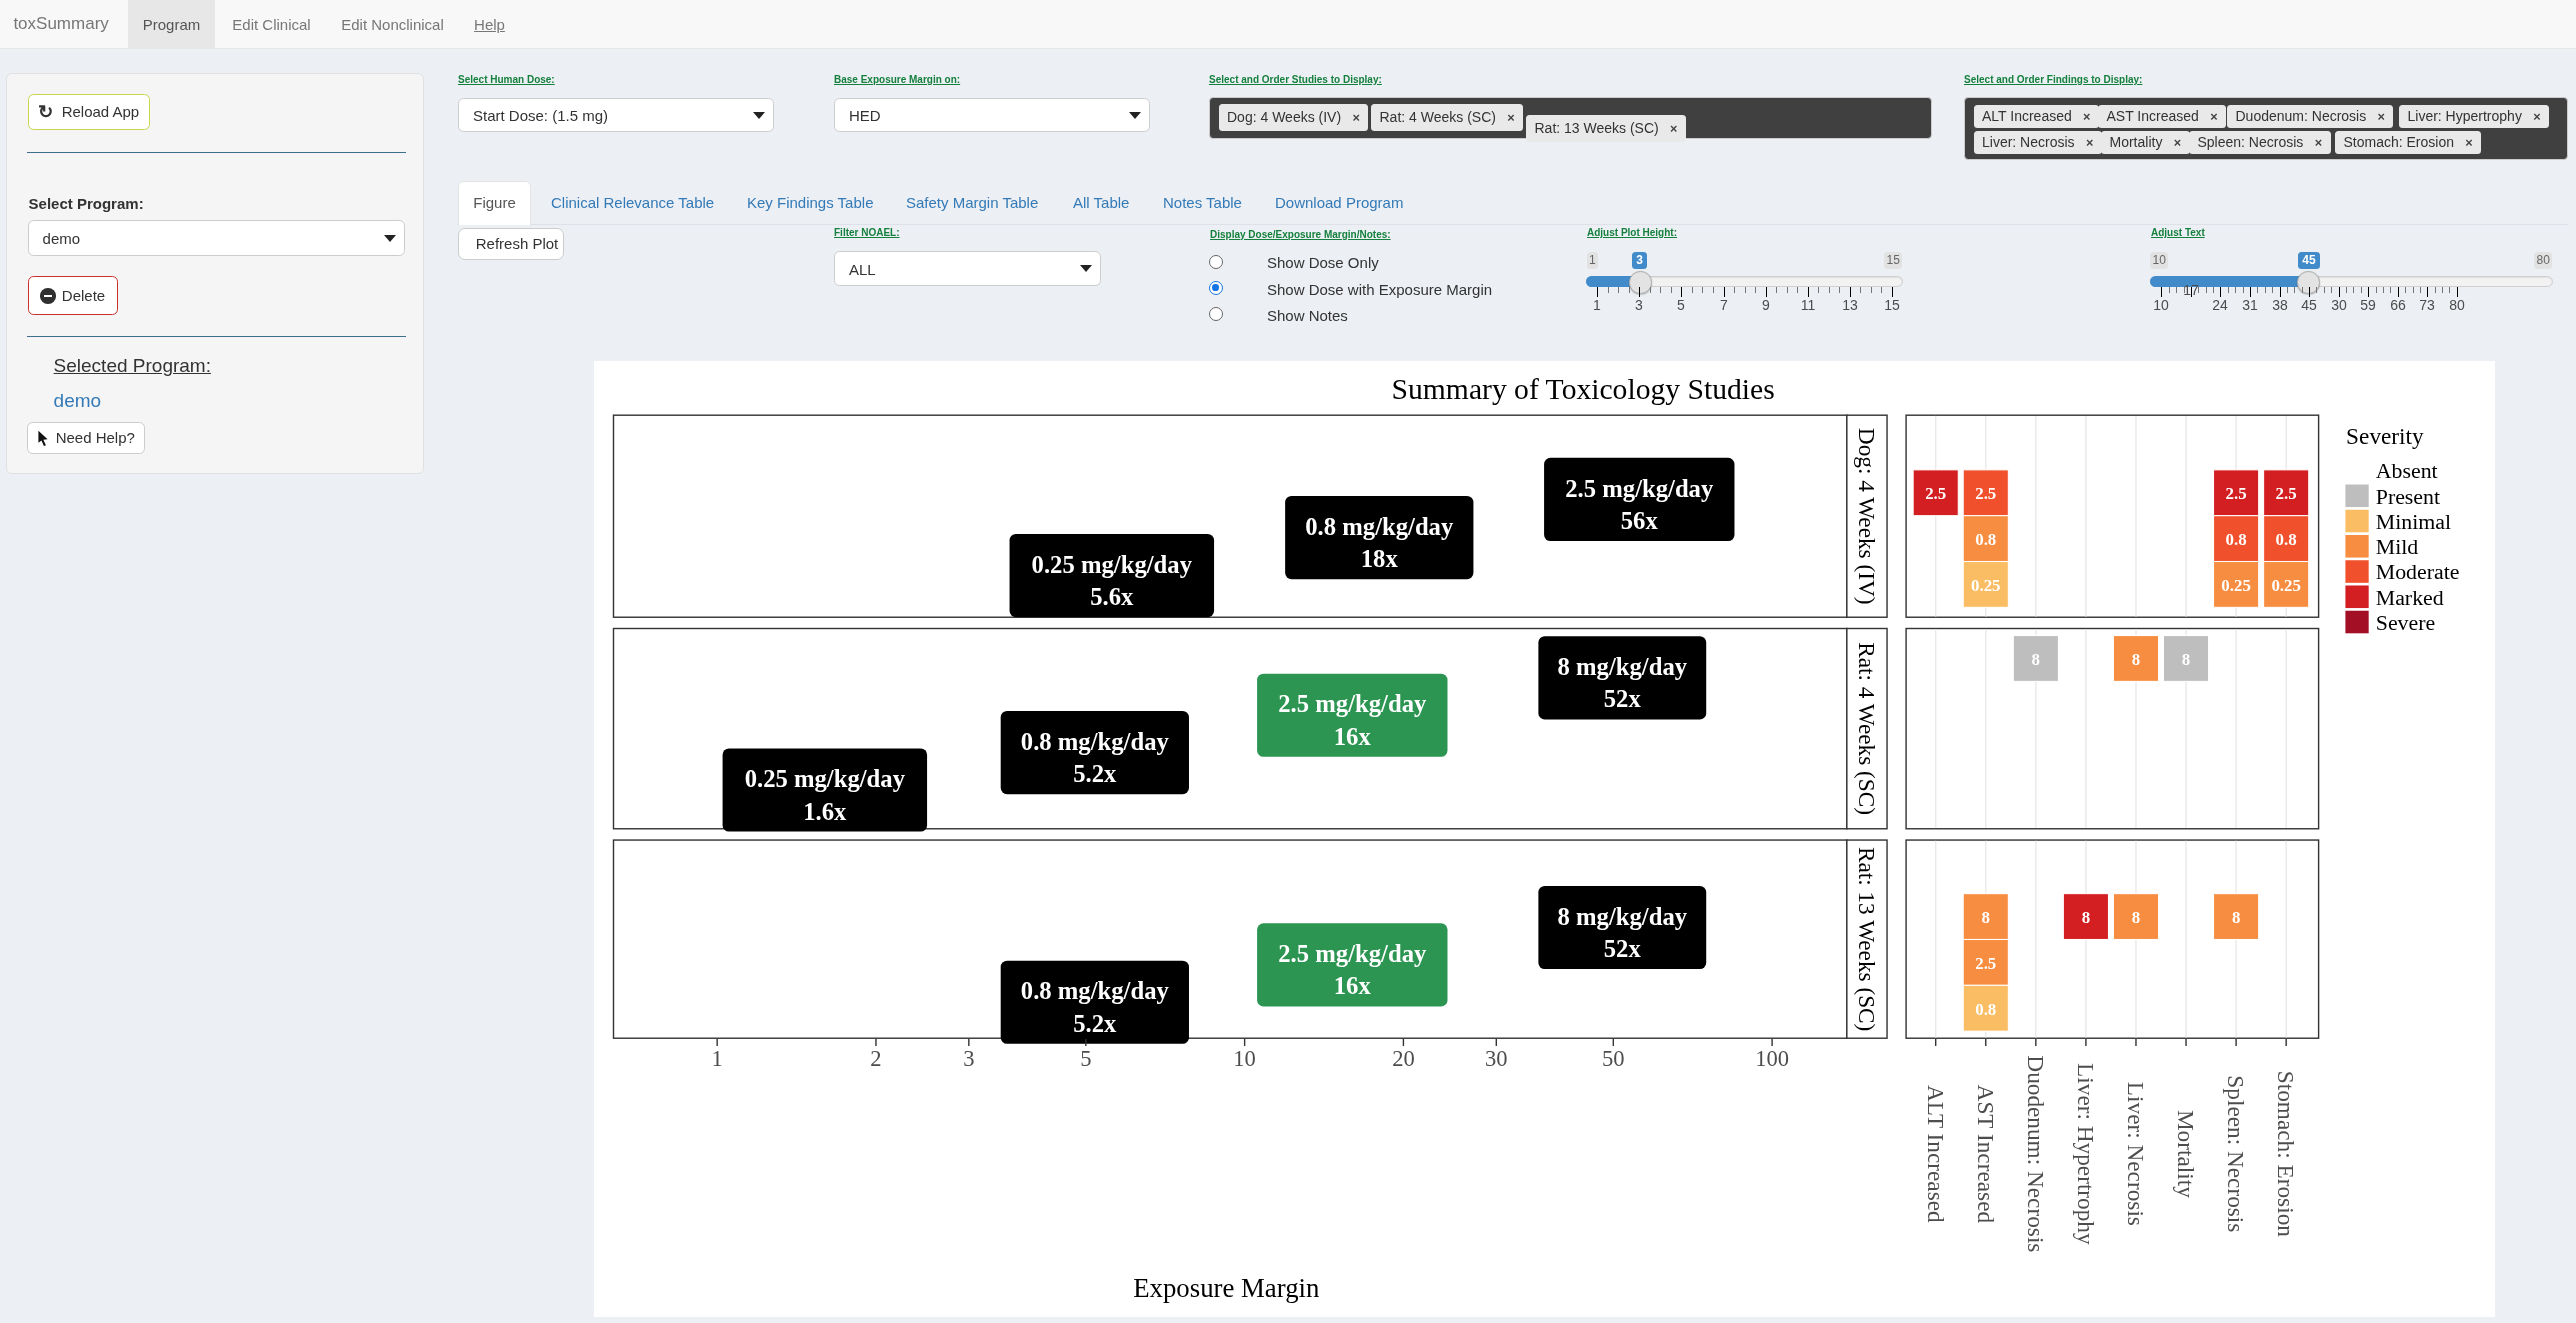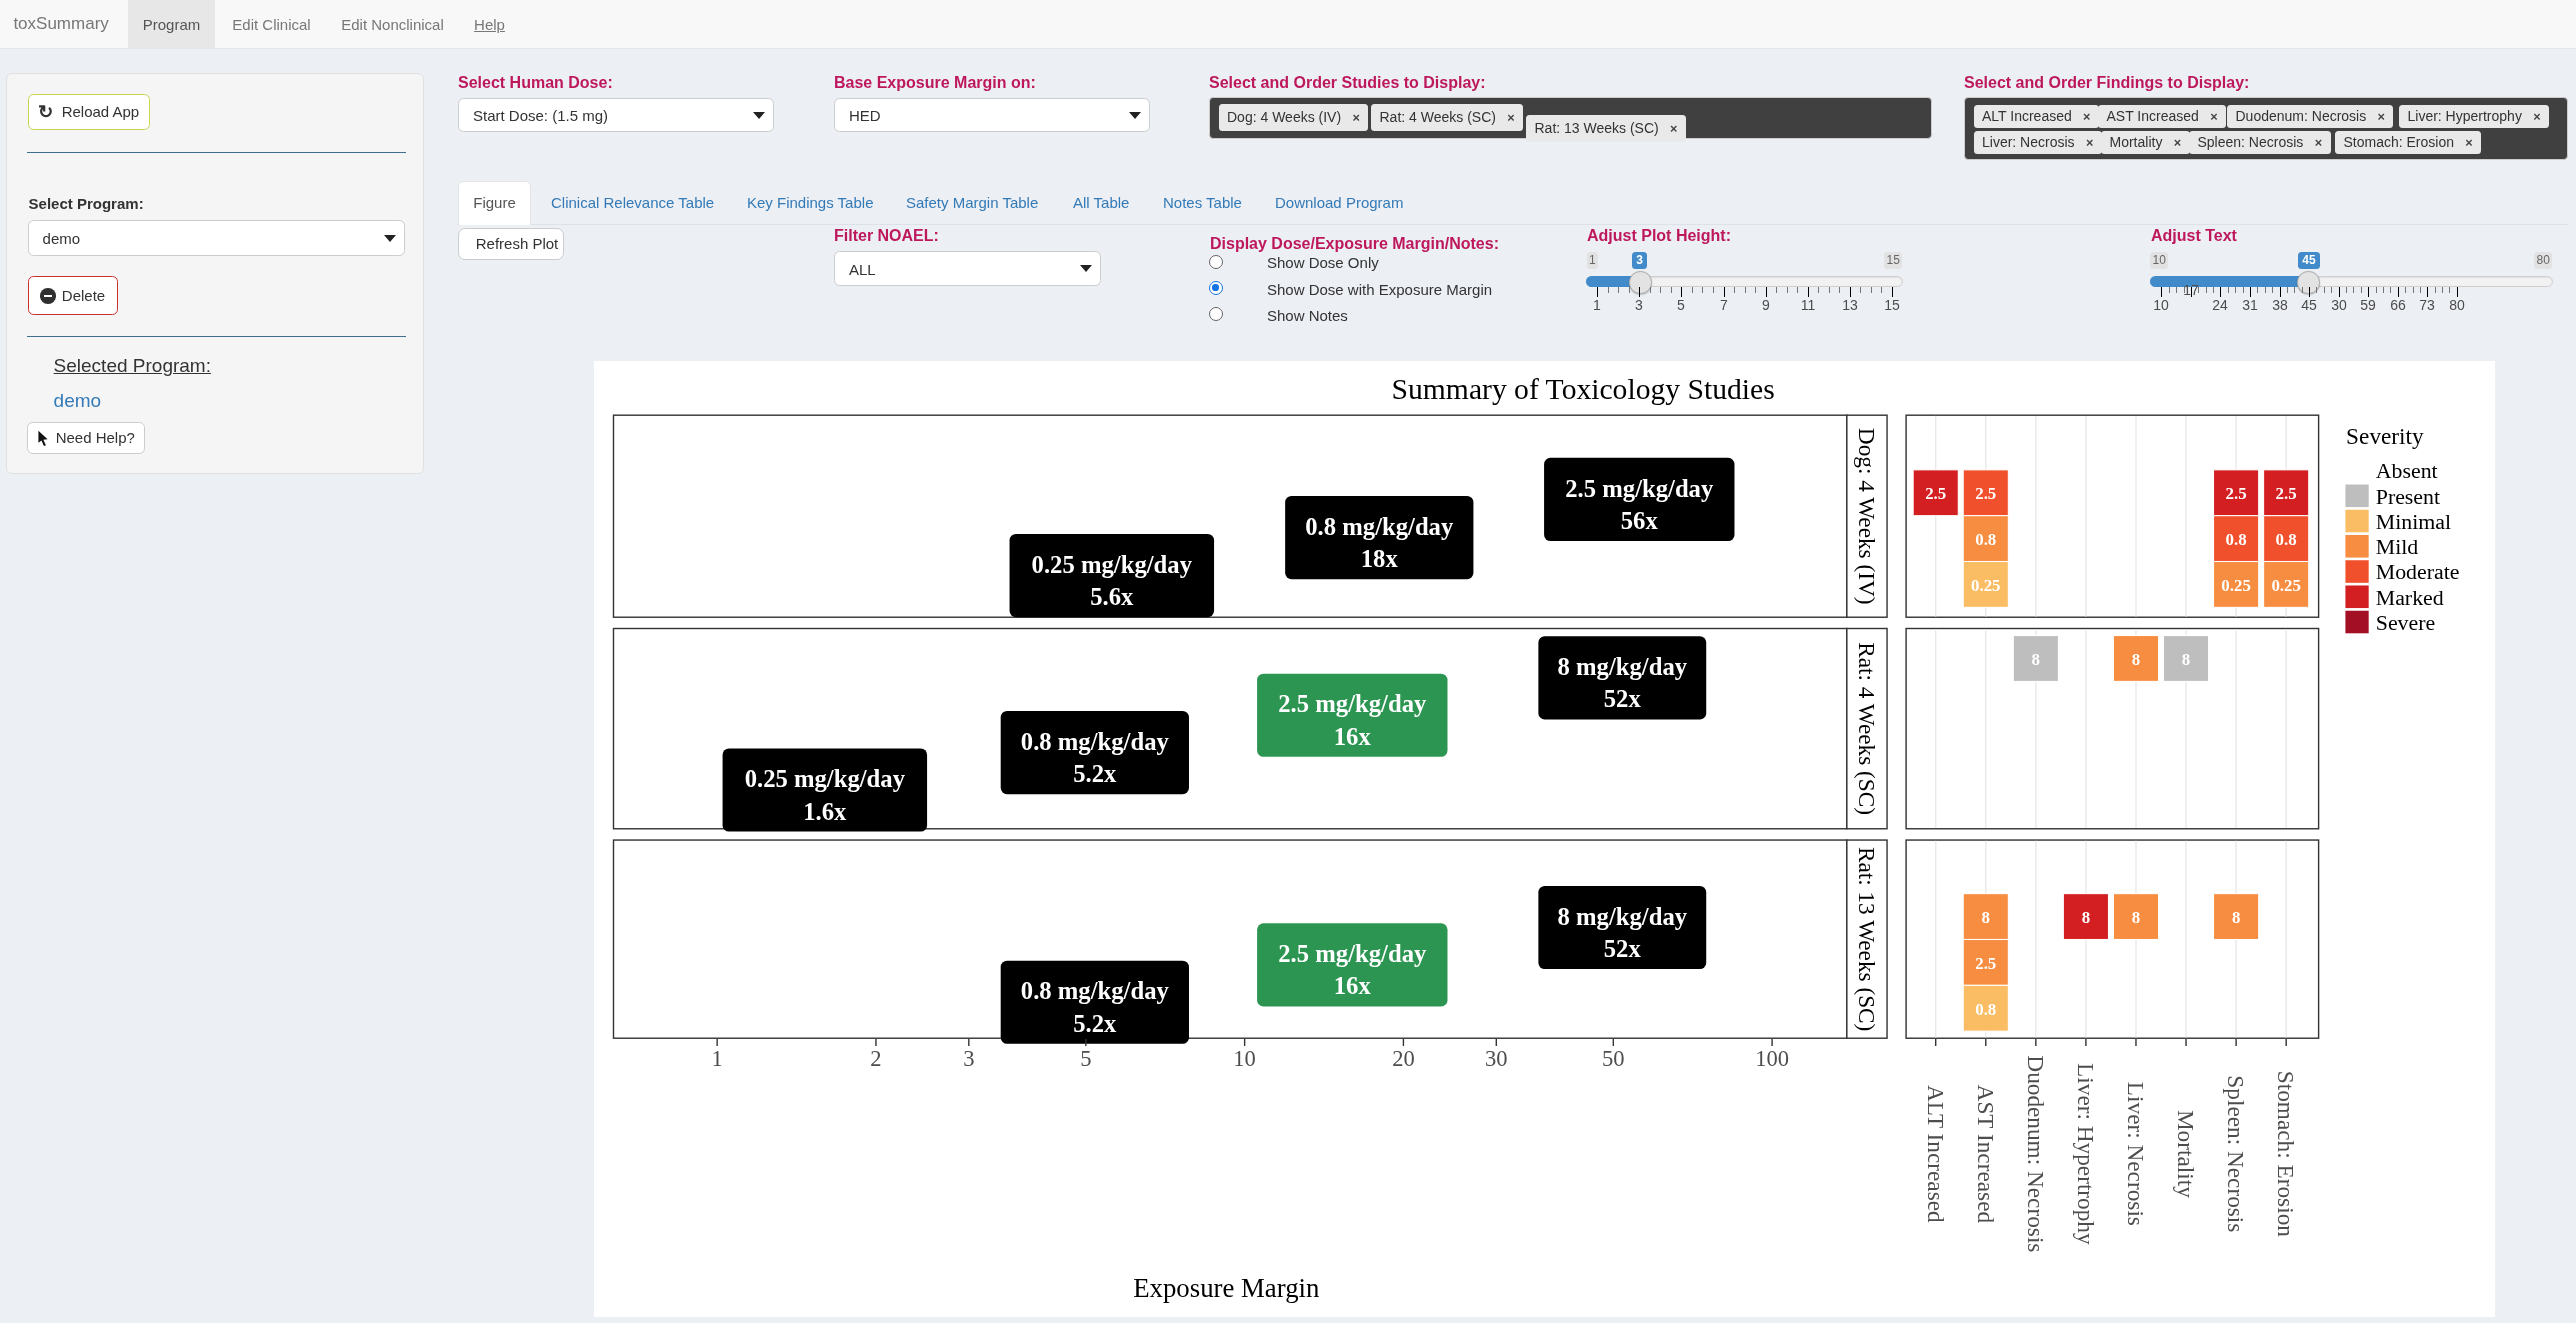--- a/index.html
+++ b/index.html
@@ -29,21 +29,21 @@
   #btn-del { left:21px; top:202px; width:90px; height:39px; line-height:37px; border-color:#c9302c; }
   #delicon { display:inline-block; width:15.5px; height:15.5px; background:#2f2f2f; border-radius:50%; position:relative; vertical-align:-2.8px; margin-right:6.3px; }
   #delicon::after { content:""; position:absolute; left:3.5px; top:6.7px; width:8.5px; height:2.1px; background:#fff; }
   #helpicon { display:inline-block; width:12px; height:17px; margin-right:6.3px; vertical-align:-3.5px; }
   #hr2 { position:absolute; left:20px; top:262px; width:379px; height:0; border-top:1.4px solid #3e6e8e; }
   #sel-prog-h { position:absolute; left:47px; top:281px; font-size:19px; color:#333; text-decoration:underline; }
   #sel-prog-v { position:absolute; left:47px; top:316px; font-size:19px; color:#337ab7; }
   #btn-help { left:20.5px; top:348px; width:118px; height:32px; line-height:30px; }
 
   
-  .ctl-lbl { position:absolute; font-size:16px; font-weight:bold; color:#be185d; }
+  .ctl-lbl { position:absolute; font-size:10px; font-weight:bold; color:#15803d;text-decoration:underline; }
 
   
   .tagbox { position:absolute; background:#404040; border:1.4px solid #ccc; border-radius:4.2px;text-align:right; }
   .tag { position:absolute; height:27px; line-height:27px; background:#e9e9e9; border-radius:3.5px; font-size:14px; color:#333; padding:0 8.5px; white-space:nowrap; }
   .tag.f { height:23px; line-height:23px; }
   .tag .x { margin-left:11.3px; color:#444; font-size:12.7px; font-weight:bold; }
 
   
   .tab { position:absolute; top:181px; height:44px; line-height:44px; font-size:15px; color:#337ab7; white-space:nowrap; }
   #tab-active { left:458px; top:181px; width:73px; height:44px; line-height:42px; background:#fff; border:0.7px solid #e3e3e3; border-bottom:none; border-radius:5.6px 5.6px 0 0; color:#555; text-align:center; font-size:15px; position:absolute; }
@@ -137,21 +137,21 @@
 <div class="tab" style="left:1275px;">Download Program</div>
 
 <div class="btn" style="left:458px; top:228px; width:106px; height:32px; line-height:30px; border-radius:7px;padding-left:12px;">Refresh Plot</div>
 
 <div class="ctl-lbl" style="left:834px; top:227px;">Filter NOAEL:</div>
 <div class="sel" style="left:834px; top:251px; width:267px; height:35px;">
     <span class="txt">ALL</span>
     <span class="caret"></span>
   </div>
 
-<div class="ctl-lbl" style="left:1210px; top:235px;">Display Dose/Exposure Margin/Notes:</div>
+<div class="ctl-lbl" style="left:1210px; top:229px;">Display Dose/Exposure Margin/Notes:</div>
 <div class="radio" style="left:1209px; top:255px;"></div>
 <div class="radio-lbl" style="left:1231px; top:254px;">Show Dose Only</div>
 <div class="radio sel" style="left:1209px; top:281px;"></div>
 <div class="radio-lbl" style="left:1231px; top:281px;">Show Dose with Exposure Margin</div>
 <div class="radio" style="left:1209px; top:307px;"></div>
 <div class="radio-lbl" style="left:1231px; top:307px;">Show Notes</div>
 
 <div class="ctl-lbl" style="left:1587px; top:227px;">Adjust Plot Height:</div>
 <div class="irs-badge" style="left:1587px; top:252px; width:10.6px;">1</div>
 <div class="irs-badge blue" style="left:1632px; top:252px; width:15px;">3</div>

